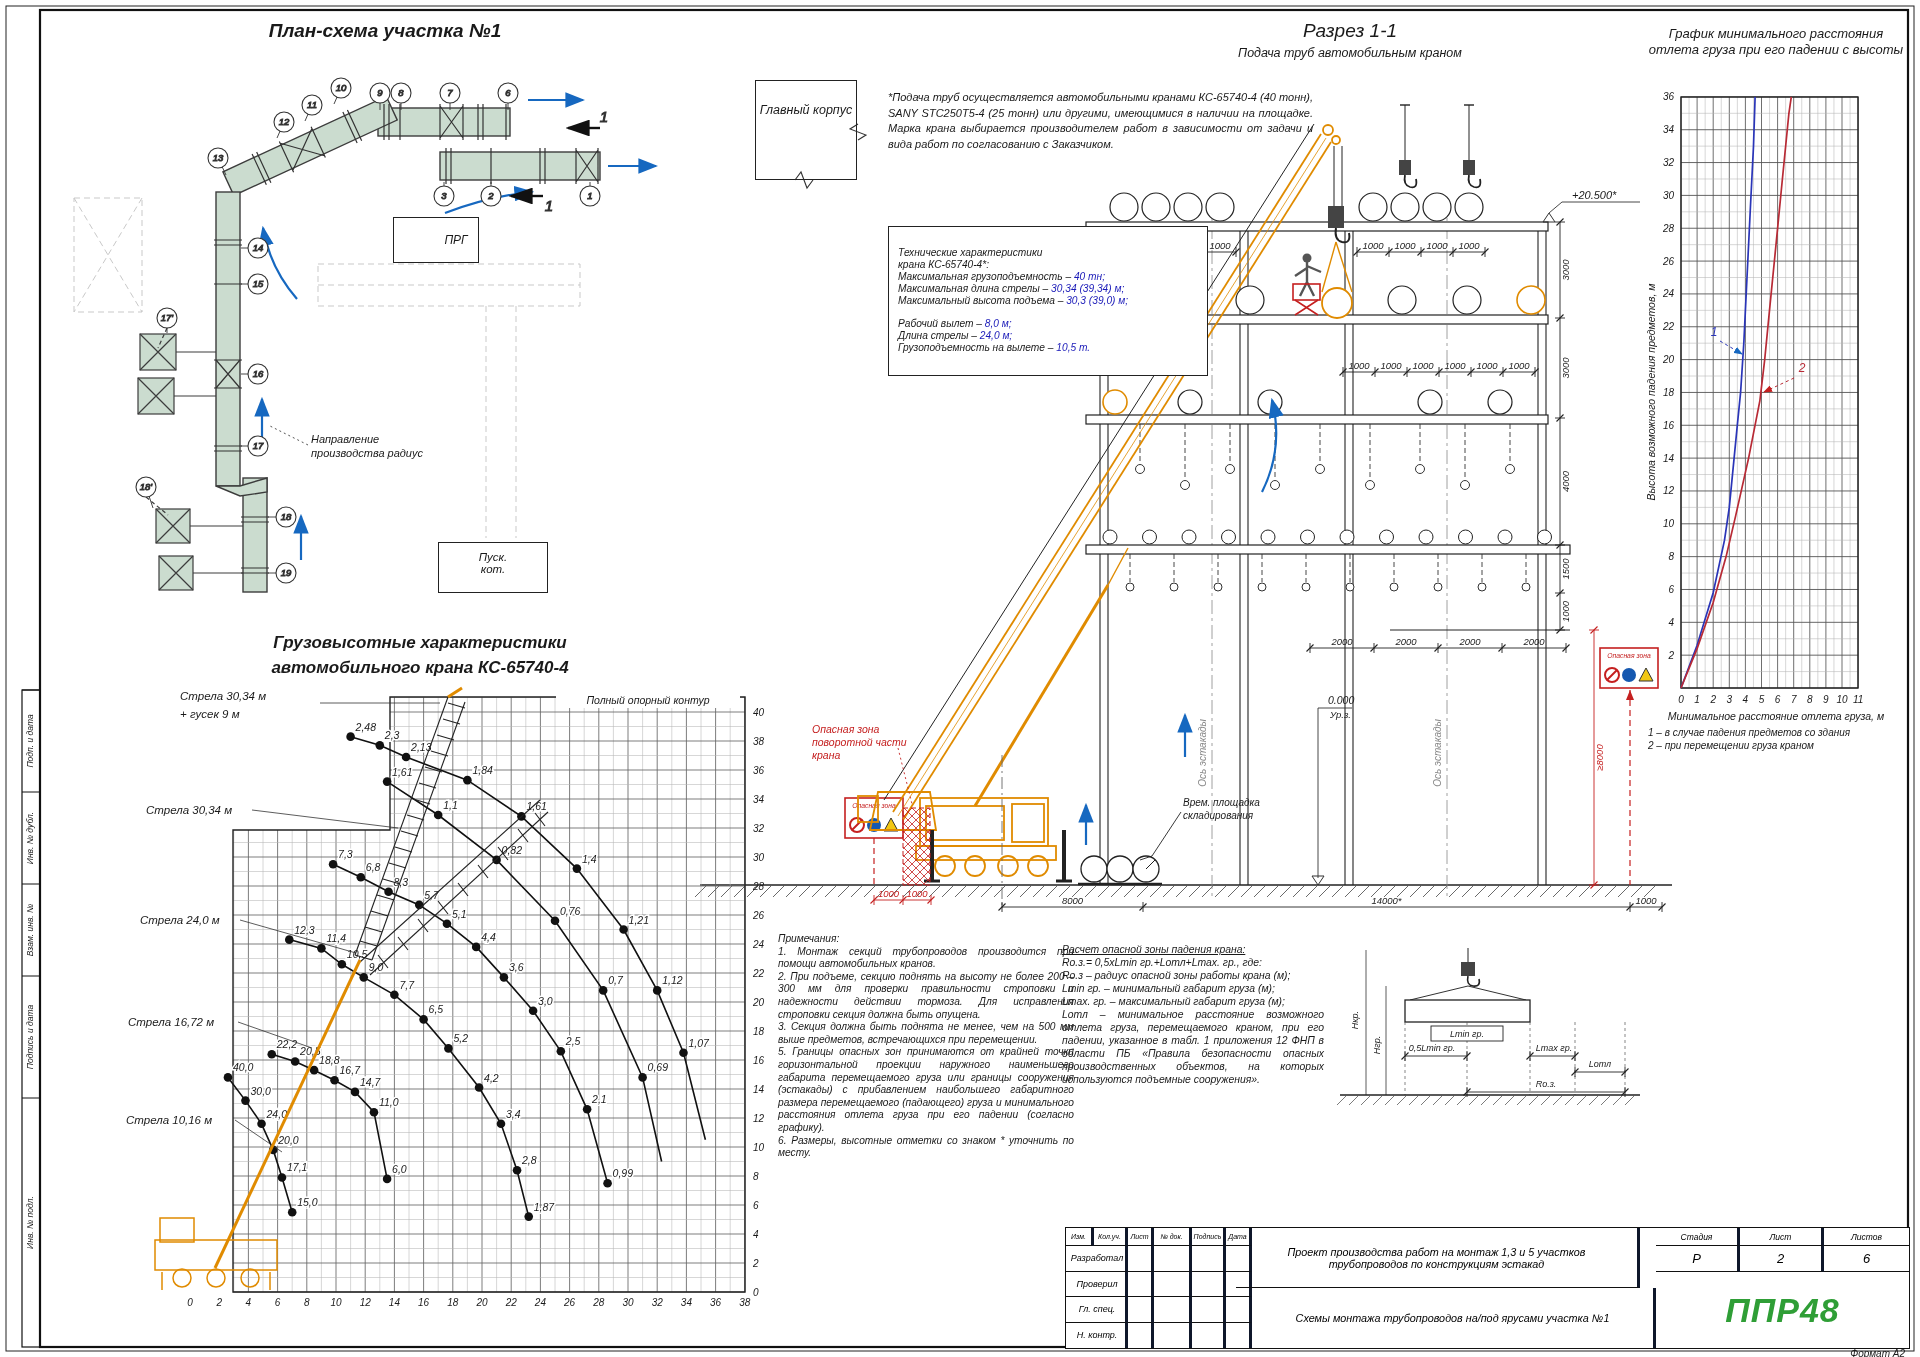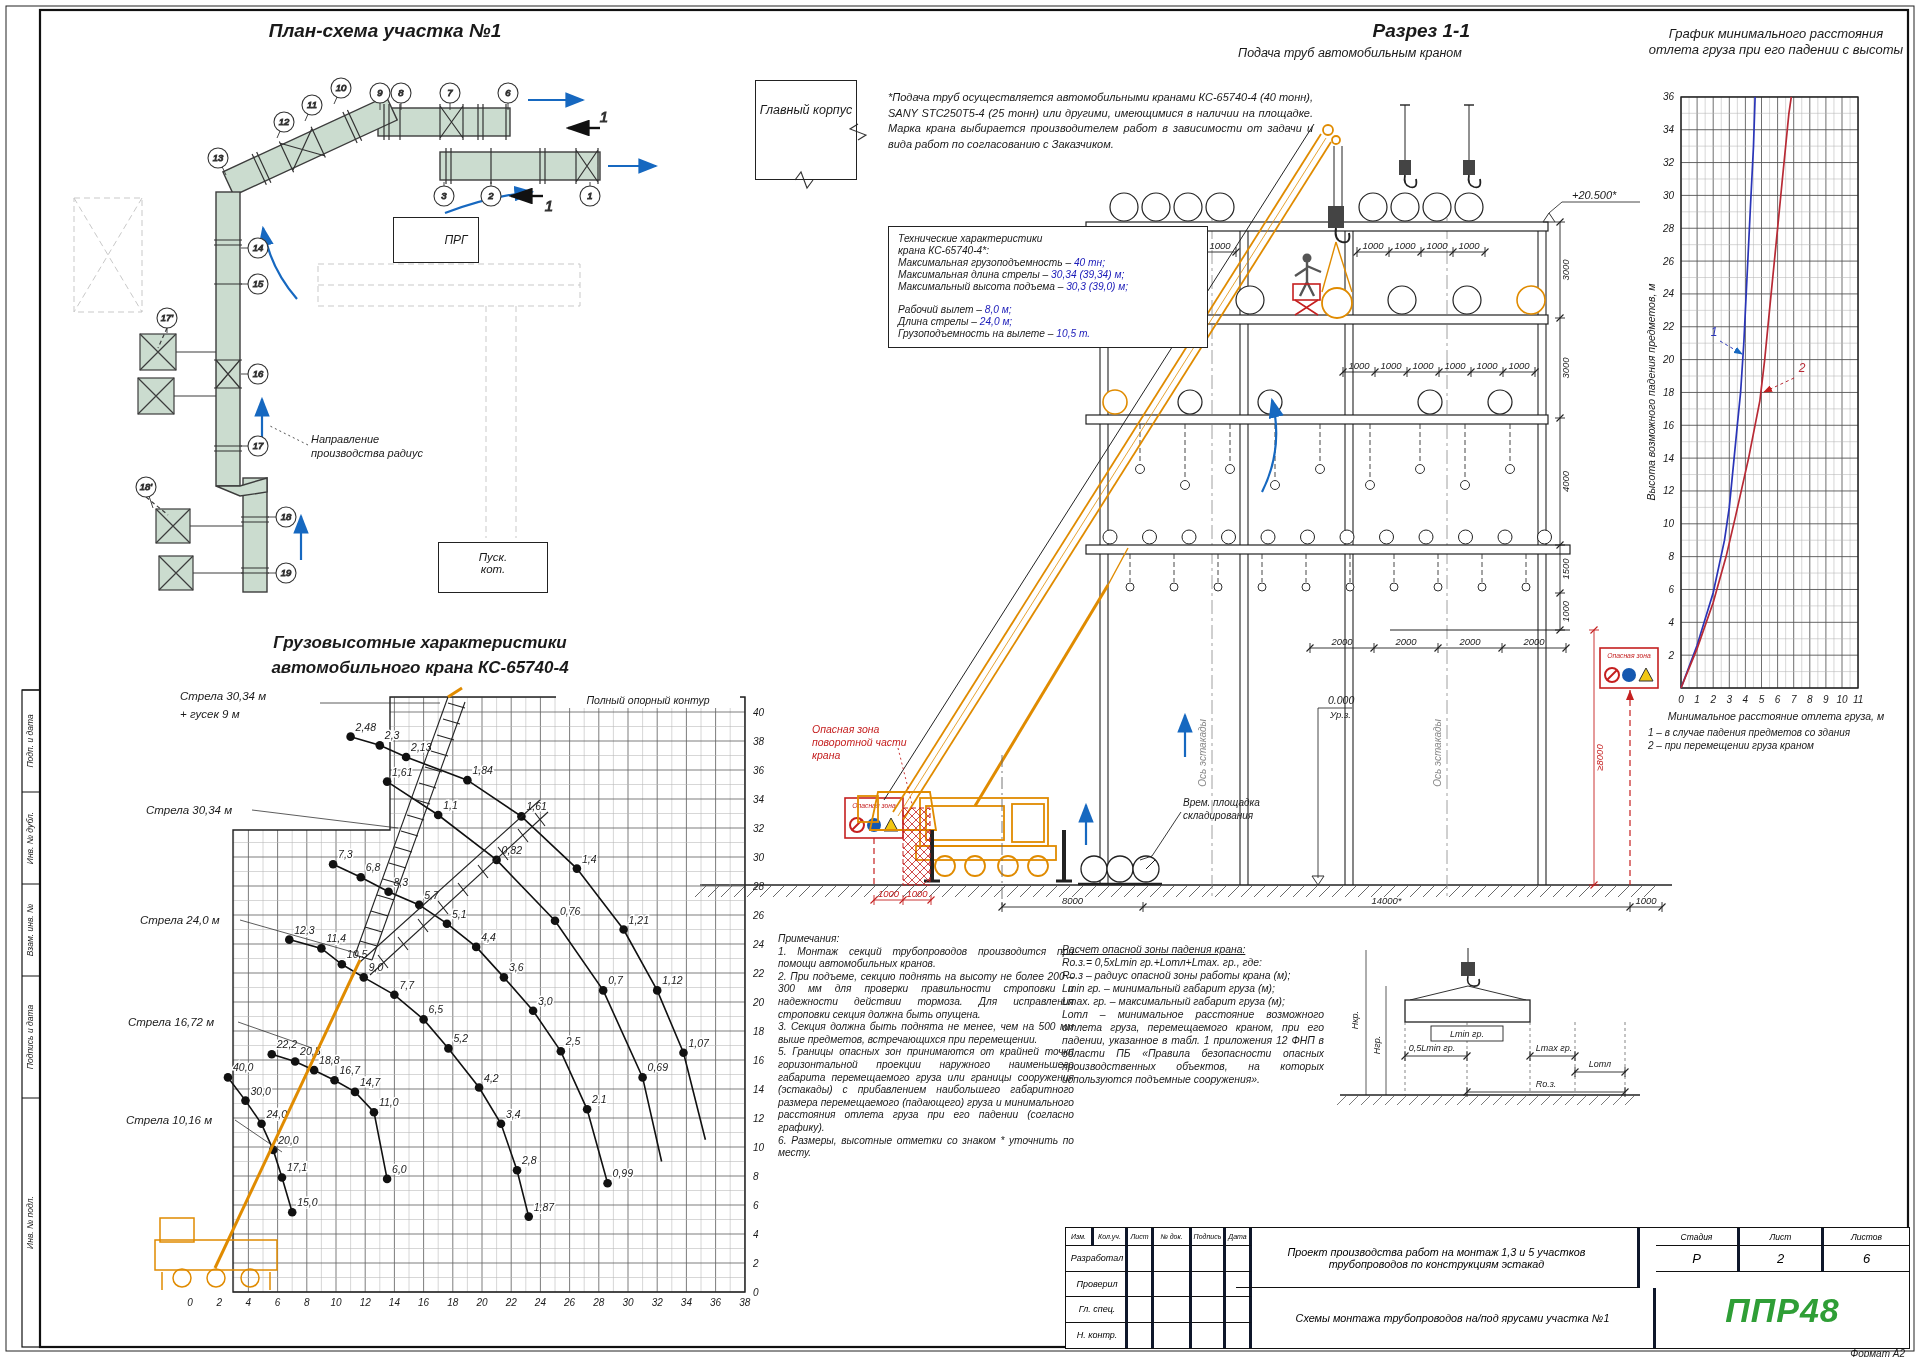--- a/index.html
+++ b/index.html
@@ -1016,26 +1016,26 @@
   <div class="txt boxed vcenter" style="left:393px;top:217px;width:44px;height:44px;font-size:12px;padding-left:40px;">ПРГ</div>
   <div class="txt boxed" style="left:438px;top:542px;width:108px;height:49px;">
     <div class="ctr" style="margin-top:8px;font-size:11.5px;">Пуск.</div>
     <div class="ctr" style="font-size:11.5px;">кот.</div>
   </div>
   <div class="txt" style="left:311px;top:432px;width:130px;font-size:11px;line-height:14px;">
     <span>Направление</span><br>
     <span>производства радиус</span>
   </div>
 
-  <div class="txt ctr" style="left:1230px;top:20px;width:240px;font-size:19px;font-weight:bold;text-align:right;">Разрез 1-1</div>
+  <div class="txt ctr" style="left:1230px;top:20px;width:240px;font-size:19px;font-weight:normal;">Разрез 1-1</div>
   <div class="txt ctr" style="left:1205px;top:46px;width:290px;font-size:12.5px;">Подача труб автомобильным краном</div>
 
   <div class="txt just" style="left:888px;top:90px;width:425px;font-size:11px;line-height:15.6px;">*Подача труб осуществляется автомобильными кранами КС-65740-4 (40 тонн), SANY STC250T5-4 (25 тонн) или другими, имеющимися в наличии на площадке. Марка крана выбирается производителем работ в зависимости от задачи и вида работ по согласованию с Заказчиком.</div>
 
-  <div id="specs-box" class="txt boxed" style="left:888px;top:226px;width:300px;height:108px;padding:6px 9px;font-size:10.2px;line-height:12px;">
+  <div id="specs-box" class="txt boxed" style="left:888px;top:226px;width:300px;height:108px;padding:20px 9px;font-size:10.2px;line-height:12px;">
     <div>Технические характеристики</div>
     <div>крана КС-65740-4*:</div>
     <div id="specsItems">
         <div><span>Максимальная грузоподъемность – </span><span class="bluev">40 тн;</span></div>
         <div><span>Максимальная длина стрелы – </span><span class="bluev">30,34 (39,34) м;</span></div>
         <div><span>Максимальный высота подъема – </span><span class="bluev">30,3 (39,0) м;</span></div>
       </div>
     <div id="specsItems2" style="margin-top:11px;">
         <div><span>Рабочий вылет – </span><span class="bluev">8,0 м;</span></div>
         <div><span>Длина стрелы – </span><span class="bluev">24,0 м;</span></div>

